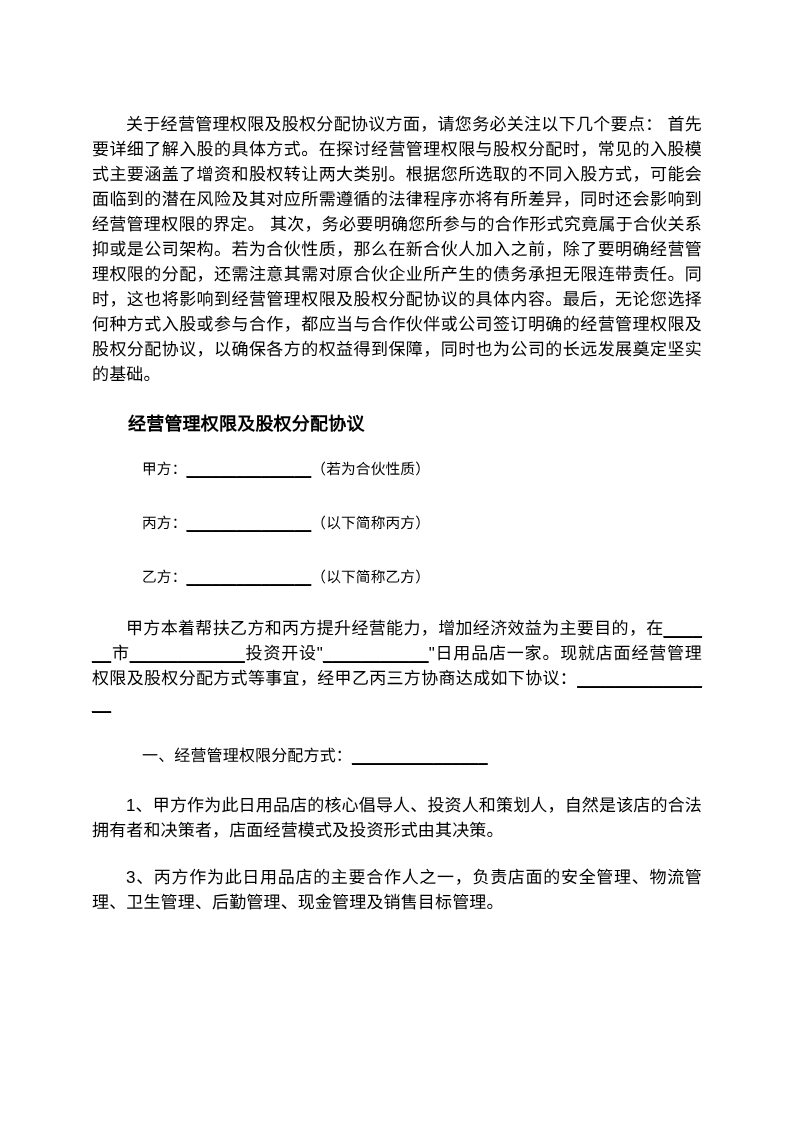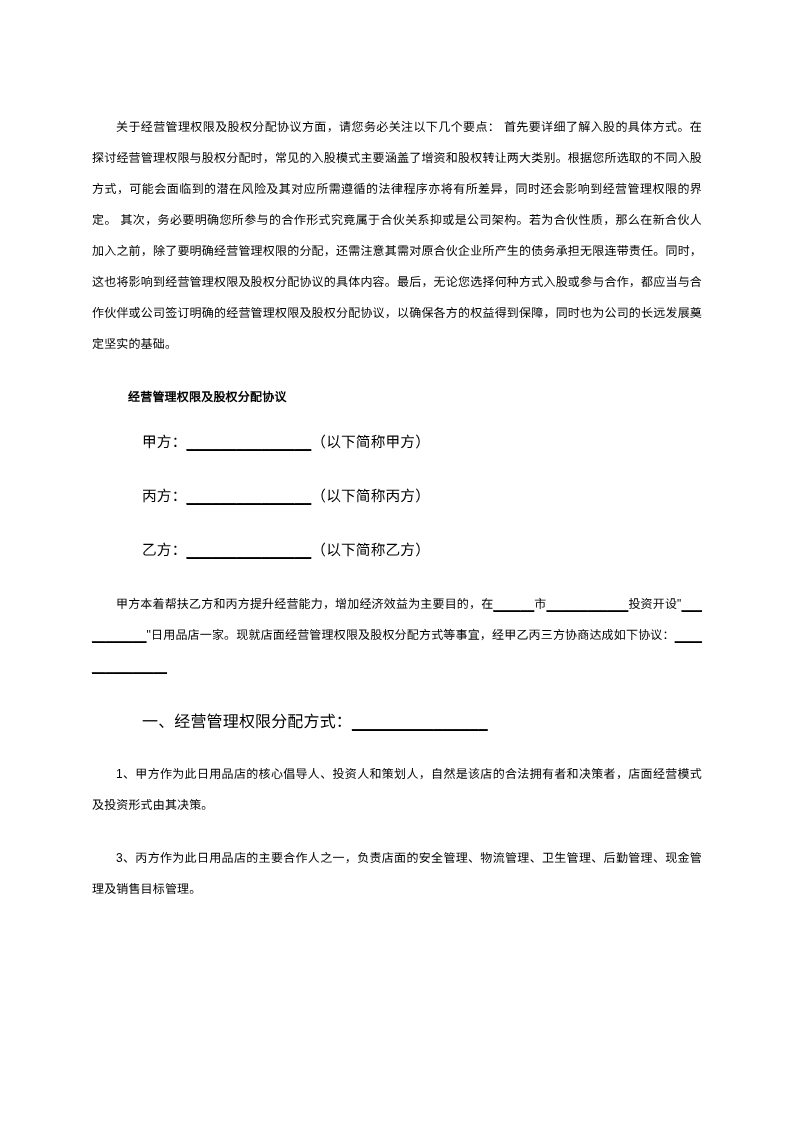--- a/index.html
+++ b/index.html
@@ -22,36 +22,36 @@
     box-sizing: border-box;
   }
   .content {
     position: absolute;
     left: 92px;
     top: 112px;
     width: 610px;
   }
   
   .para {
-    font-size: 12px;
-    line-height: 31px;
+    font-size: 17px;
+    line-height: 25px;
     text-align: justify;
     text-justify: inter-ideograph;
     letter-spacing: 0.15px;
     margin: 0;
     word-break: break-all;
   }
   .para.indent {
     text-indent: 2em;
   }
   .intro {
     margin-bottom: 22px;
   }
   .doc-title {
-    font-size: 12px;
+    font-size: 18px;
     font-weight: bold;
     line-height: 31px;
     margin: 0 0 14px 0;
     padding-left: 36px;
     letter-spacing: 0.2px;
   }
   .party-line {
     font-size: 14.7px;
     line-height: 31px;
     margin: 0 0 23px 0;
@@ -87,21 +87,21 @@
 <body>
 
 <div class="page">
   <div class="content">
 
     <p class="para indent intro">关于经营管理权限及股权分配协议方面，请您务必关注以下几个要点： 首先要详细了解入股的具体方式。在探讨经营管理权限与股权分配时，常见的入股模式主要涵盖了增资和股权转让两大类别。根据您所选取的不同入股方式，可能会面临到的潜在风险及其对应所需遵循的法律程序亦将有所差异，同时还会影响到经营管理权限的界定。 其次，务必要明确您所参与的合作形式究竟属于合伙关系抑或是公司架构。若为合伙性质，那么在新合伙人加入之前，除了要明确经营管理权限的分配，还需注意其需对原合伙企业所产生的债务承担无限连带责任。同时，这也将影响到经营管理权限及股权分配协议的具体内容。最后，无论您选择何种方式入股或参与合作，都应当与合作伙伴或公司签订明确的经营管理权限及股权分配协议，以确保各方的权益得到保障，同时也为公司的长远发展奠定坚实的基础。</p>
 
     <h2 class="doc-title">经营管理权限及股权分配协议</h2>
 
     <p class="party-line">
-      <span>甲方：</span><span class="blank">_______________</span><span>（以下简称甲方）</span>
+      <span>甲方：</span><span class="blank">_______________</span><span>（若为合伙性质）</span>
     </p>
 
     <p class="party-line">
       <span>丙方：</span><span class="blank">_______________</span><span>（以下简称丙方）</span>
     </p>
 
     <p class="party-line">
       <span>乙方：</span><span class="blank">_______________</span><span>（以下简称乙方）</span>
     </p>
 

